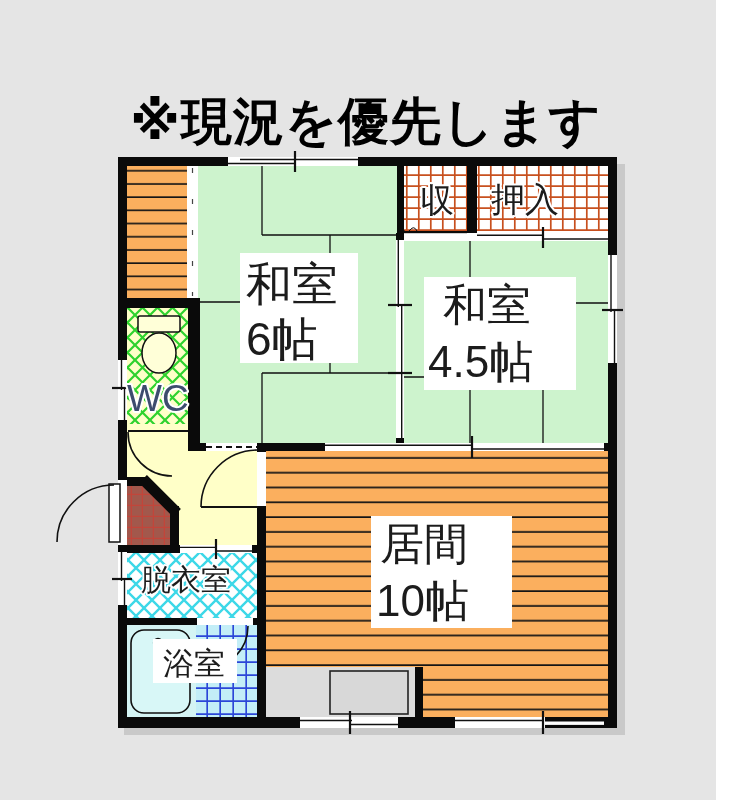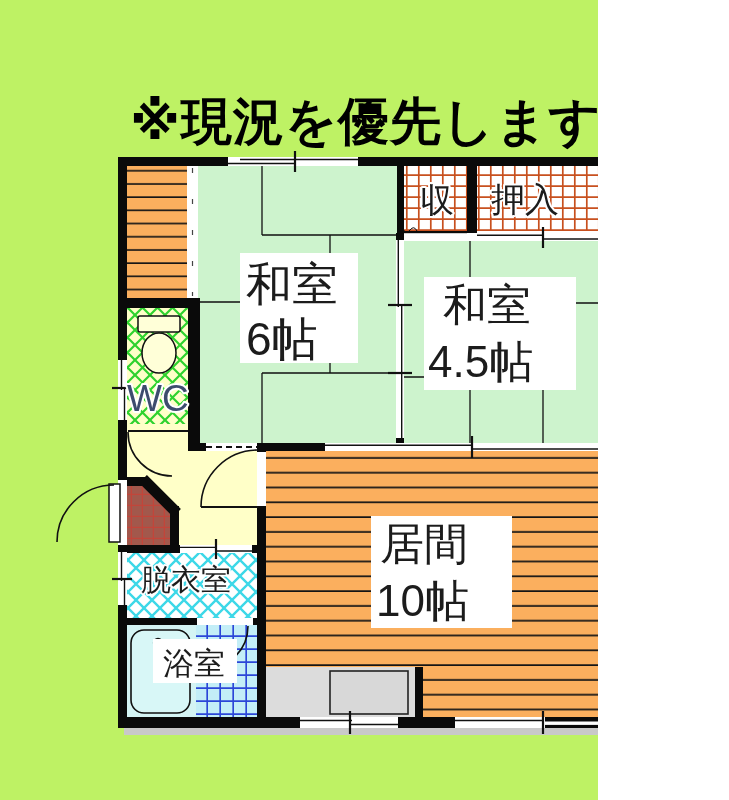--- a/index.html
+++ b/index.html
@@ -1,16 +1,16 @@
 <!DOCTYPE html>
 <html><head>
 <meta charset="utf-8">
 <style>
   html,body{margin:0;padding:0;background:#ffffff;}
-  .canvas{position:relative;width:598px;height:800px;background:#bef264;overflow:hidden;}
+  .canvas{position:relative;width:716px;height:800px;background:#e5e5e5;overflow:hidden;}
   svg{display:block;}
   .lbl{font-family:"Liberation Sans","DejaVu Sans",sans-serif;fill:#1c1c1c;}
   .halo{paint-order:stroke;stroke:#ffffff;stroke-linejoin:round;}
   .title-text{font-family:"Liberation Sans","DejaVu Sans",sans-serif;font-weight:bold;fill:#000000;letter-spacing:1px;}
   .wall{fill:#0a0a0a;}
   .arc{fill:none;stroke:#111111;stroke-width:1.6px;}
   .tatami-line{stroke:#111111;stroke-width:1.3px;}
   .win-line{stroke:#111111;stroke-width:1.4px;}
   .tick{stroke:#111111;stroke-width:2.2px;}
 </style>

